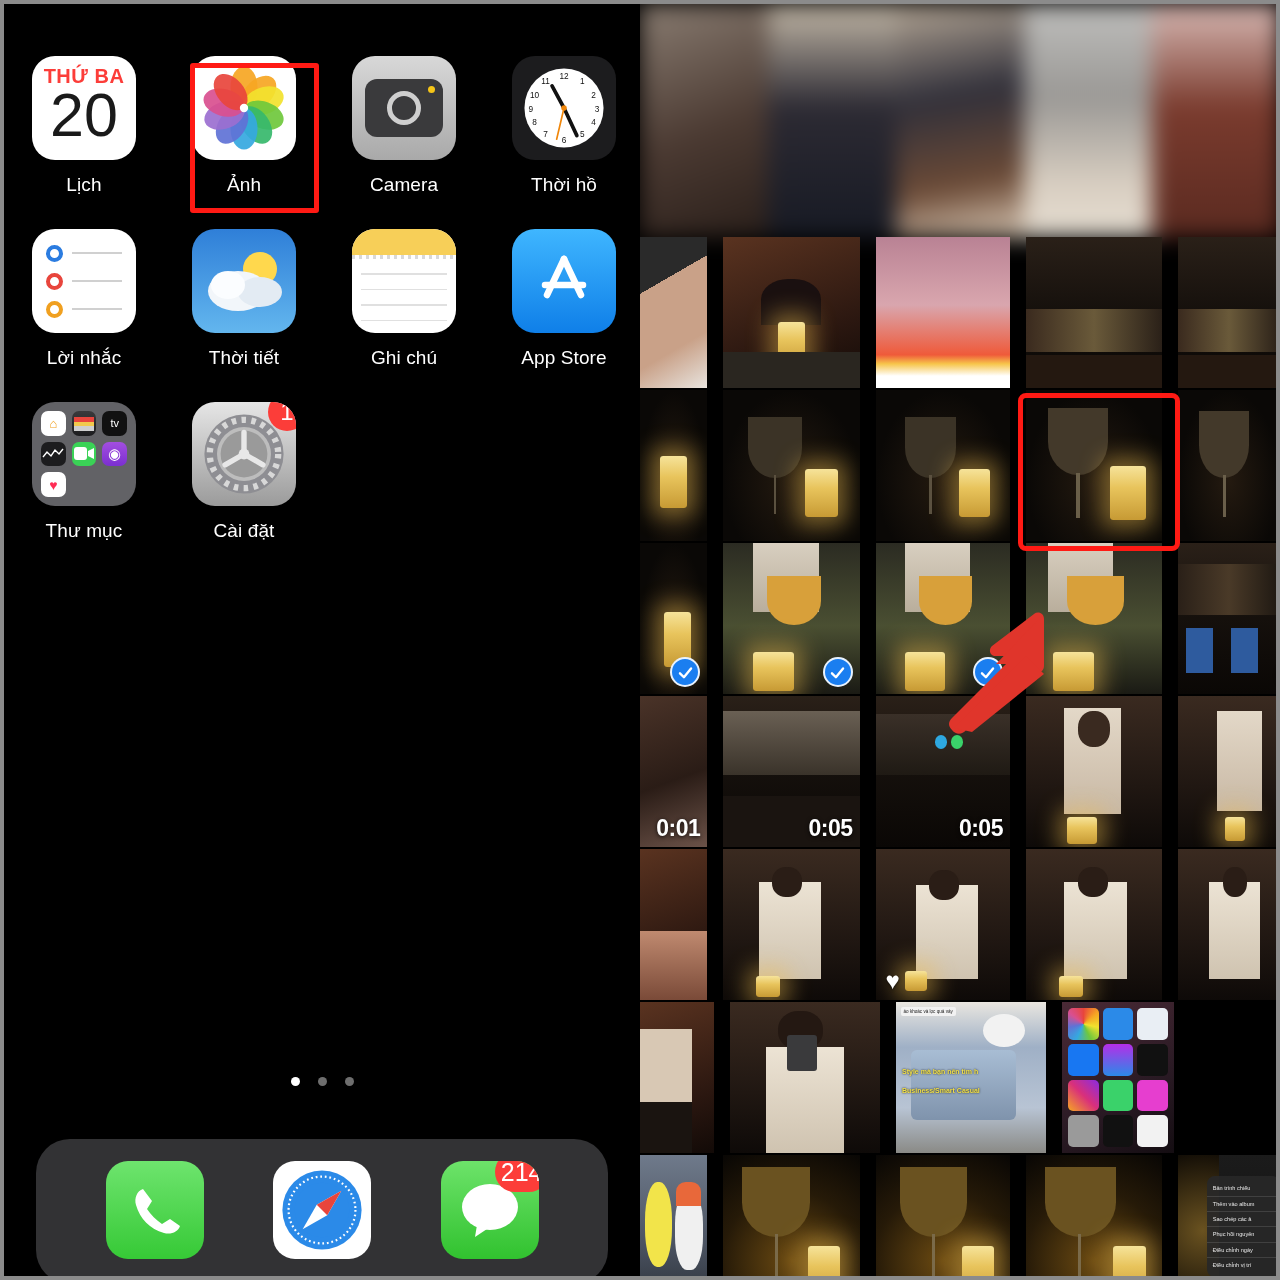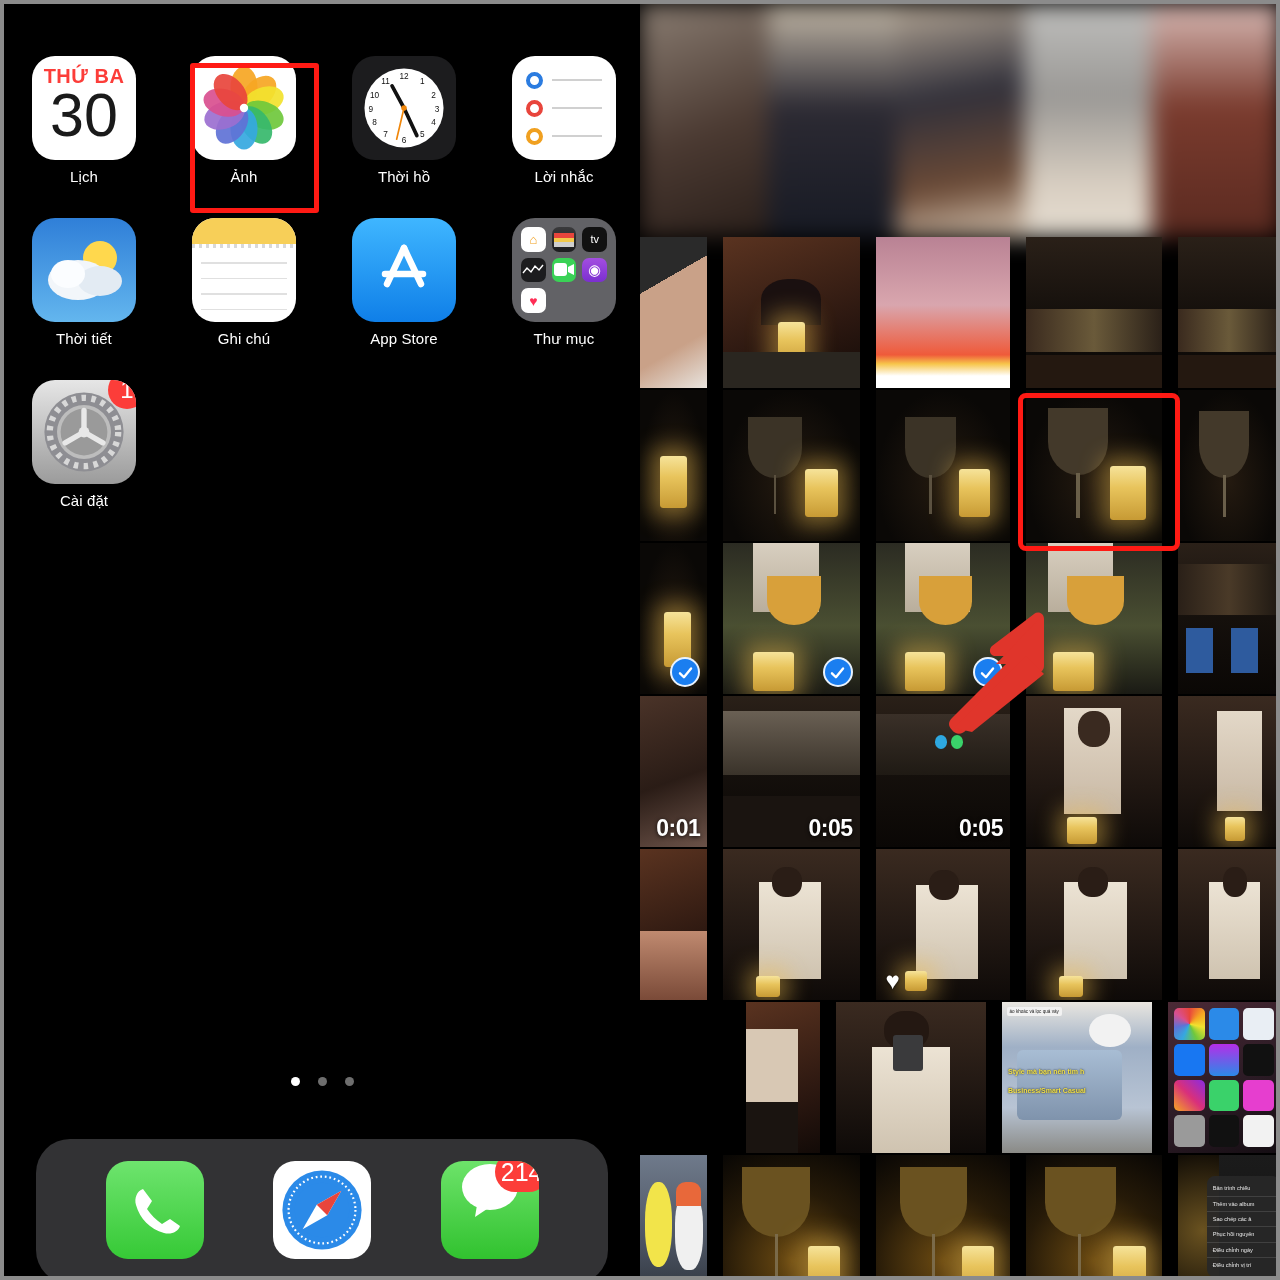--- a/index.html
+++ b/index.html
@@ -8,21 +8,21 @@
   #root { position:relative; width:1280px; height:1280px; display:flex; }
 
   
   #home { position:relative; width:640px; height:1280px; background:#000; overflow:hidden;
           border-left:4px solid #8b8b8b; border-top:4px solid #8b8b8b; border-bottom:4px solid #8b8b8b; }
 
   .icon-grid { position:absolute; left:0; top:52px; width:640px;
                display:grid; grid-template-columns:repeat(4,1fr); row-gap:33px; }
   .app { display:flex; flex-direction:column; align-items:center; justify-content:flex-start; position:relative; }
   .app-icon { width:104px; height:104px; border-radius:23px; position:relative; overflow:hidden; }
-  .app-label { margin-top:8px; color:#fff; font-size:15px; letter-spacing:.1px; text-shadow:0 1px 2px rgba(0,0,0,.8); white-space:nowrap; }
+  .app-label { margin-top:14px; color:#fff; font-size:19px; letter-spacing:.1px; text-shadow:0 1px 2px rgba(0,0,0,.8); white-space:nowrap; }
 
   .badge { position:absolute; top:-9px; right:-10px; min-width:40px; height:40px; border-radius:20px;
            background:#fc3d39; color:#fff; font-size:25px; line-height:40px; text-align:center;
            padding:0 6px; font-weight:400; z-index:5; }
   .badge.small { min-width:38px; height:38px; line-height:38px; font-size:24px; }
 
   
   .ic-cal { background:#fff; display:flex; flex-direction:column; align-items:center; }
   .ic-cal .dow { color:#fc3d39; font-size:20px; font-weight:bold; letter-spacing:.5px; margin-top:9px; }
   .ic-cal .day { color:#1a1a1a; font-size:61px; line-height:62px; font-weight:300; margin-top:-4px; }
@@ -67,33 +67,33 @@
   .dot { width:9px; height:9px; border-radius:50%; background:#6e6e6e; }
   .dot.on { background:#fff; }
 
   
   .dock { position:absolute; left:32px; right:32px; bottom:-8px; height:145px; border-radius:34px;
           background:rgba(120,120,125,.42); backdrop-filter:blur(10px);
           display:flex; align-items:flex-start; justify-content:space-evenly; padding-top:22px; }
   .dock .app-icon { width:98px; height:98px; border-radius:22px; }
   .ic-phone { background:linear-gradient(#6ee46e,#36c936); display:flex; align-items:center; justify-content:center; }
   .ic-safari { background:#fff; display:flex; align-items:center; justify-content:center; }
-  .ic-msg { background:linear-gradient(#6de36a,#31c22f); display:flex; justify-content:center; }
+  .ic-msg { background:linear-gradient(#6de36a,#31c22f); display:flex; align-items:center; justify-content:center; }
 
   .hl-box { position:absolute; border:5px solid #ff1a14; border-radius:3px; pointer-events:none; z-index:30; }
 
   
   #photos { position:relative; width:640px; height:1280px; background:#000; overflow:hidden;
             border-right:4px solid #8b8b8b; border-top:4px solid #8b8b8b; border-bottom:4px solid #8b8b8b; }
 
   .blur-strip { position:absolute; left:0; top:0; width:640px; height:233px; display:flex; filter:blur(11px); }
   .blur-cell { flex:1; }
 
   .pgrid { position:absolute; left:0; top:233px; width:640px; }
-  .prow { display:flex; height:151px; width:640px; gap:16px; margin-bottom:2px;justify-content:flex-end; }
+  .prow { display:flex; height:151px; width:640px; gap:16px; margin-bottom:2px; }
   .cell { position:relative; overflow:hidden; background:#111; }
   .c0 { width:74px; } .c1 { width:150px; } .c2 { width:148px; } .c3 { width:150px; } .c4 { width:112px; }
 
   .dur { position:absolute; right:7px; bottom:5px; color:#fff; font-size:23px; font-weight:bold;
          text-shadow:0 1px 4px rgba(0,0,0,.85); letter-spacing:-.5px; }
   .dur.cut { right:-9px; }
   .chk { position:absolute; right:7px; bottom:7px; width:30px; height:30px; border-radius:50%; background:#1a7ef0;
          border:2px solid rgba(255,255,255,.9); display:flex; align-items:center; justify-content:center; }
   .chk svg { width:19px; height:19px; }
   .fav { position:absolute; left:10px; bottom:7px; color:#fff; font-size:24px; line-height:24px;
@@ -139,21 +139,21 @@
 
 <div id="root">
 
   <div id="home">
 
     <div class="icon-grid">
 
       <div class="app">
         <div class="app-icon ic-cal">
           <div class="dow">THỨ BA</div>
-          <div class="day">30</div>
+          <div class="day">20</div>
         </div>
         <div class="app-label">Lịch</div>
       </div>
 
       <div class="app">
         <div class="app-icon ic-photos">
           <svg viewBox="0 0 100 100" width="104" height="104" aria-hidden="true">
             <g transform="translate(50,50)">
               <ellipse cx="0" cy="-20" rx="13" ry="20" fill="#f6a623" opacity=".92"></ellipse>
               <ellipse cx="0" cy="-20" rx="13" ry="20" fill="#f6a623" opacity=".92" transform="rotate(45)"></ellipse>
@@ -165,20 +165,29 @@
               <ellipse cx="0" cy="-20" rx="13" ry="20" fill="#9b6fd0" opacity=".92" transform="rotate(250)"></ellipse>
               <ellipse cx="0" cy="-20" rx="13" ry="20" fill="#d94f8f" opacity=".92" transform="rotate(285)"></ellipse>
               <ellipse cx="0" cy="-20" rx="13" ry="20" fill="#e8453c" opacity=".92" transform="rotate(320)"></ellipse>
               <circle r="4" fill="#fff"></circle>
             </g>
           </svg>
         </div>
         <div class="app-label">Ảnh</div>
       </div>
 
+      <div class="app">
+        <div class="app-icon ic-cam">
+          <div class="cam-body">
+            <div class="cam-flash"></div>
+            <div class="cam-lens"></div>
+          </div>
+        </div>
+        <div class="app-label">Camera</div>
+      </div>
 
 
       <div class="app">
         <div class="app-icon ic-clock">
           <svg width="92" height="92" viewBox="0 0 100 100" aria-hidden="true">
             <circle cx="50" cy="50" r="43" fill="#fff"></circle>
             <g font-size="9" fill="#111" text-anchor="middle" font-family="Liberation Sans">
               <text x="50" y="18">12</text>
                 <text x="70" y="24">1</text>
                 <text x="82" y="39">2</text>

